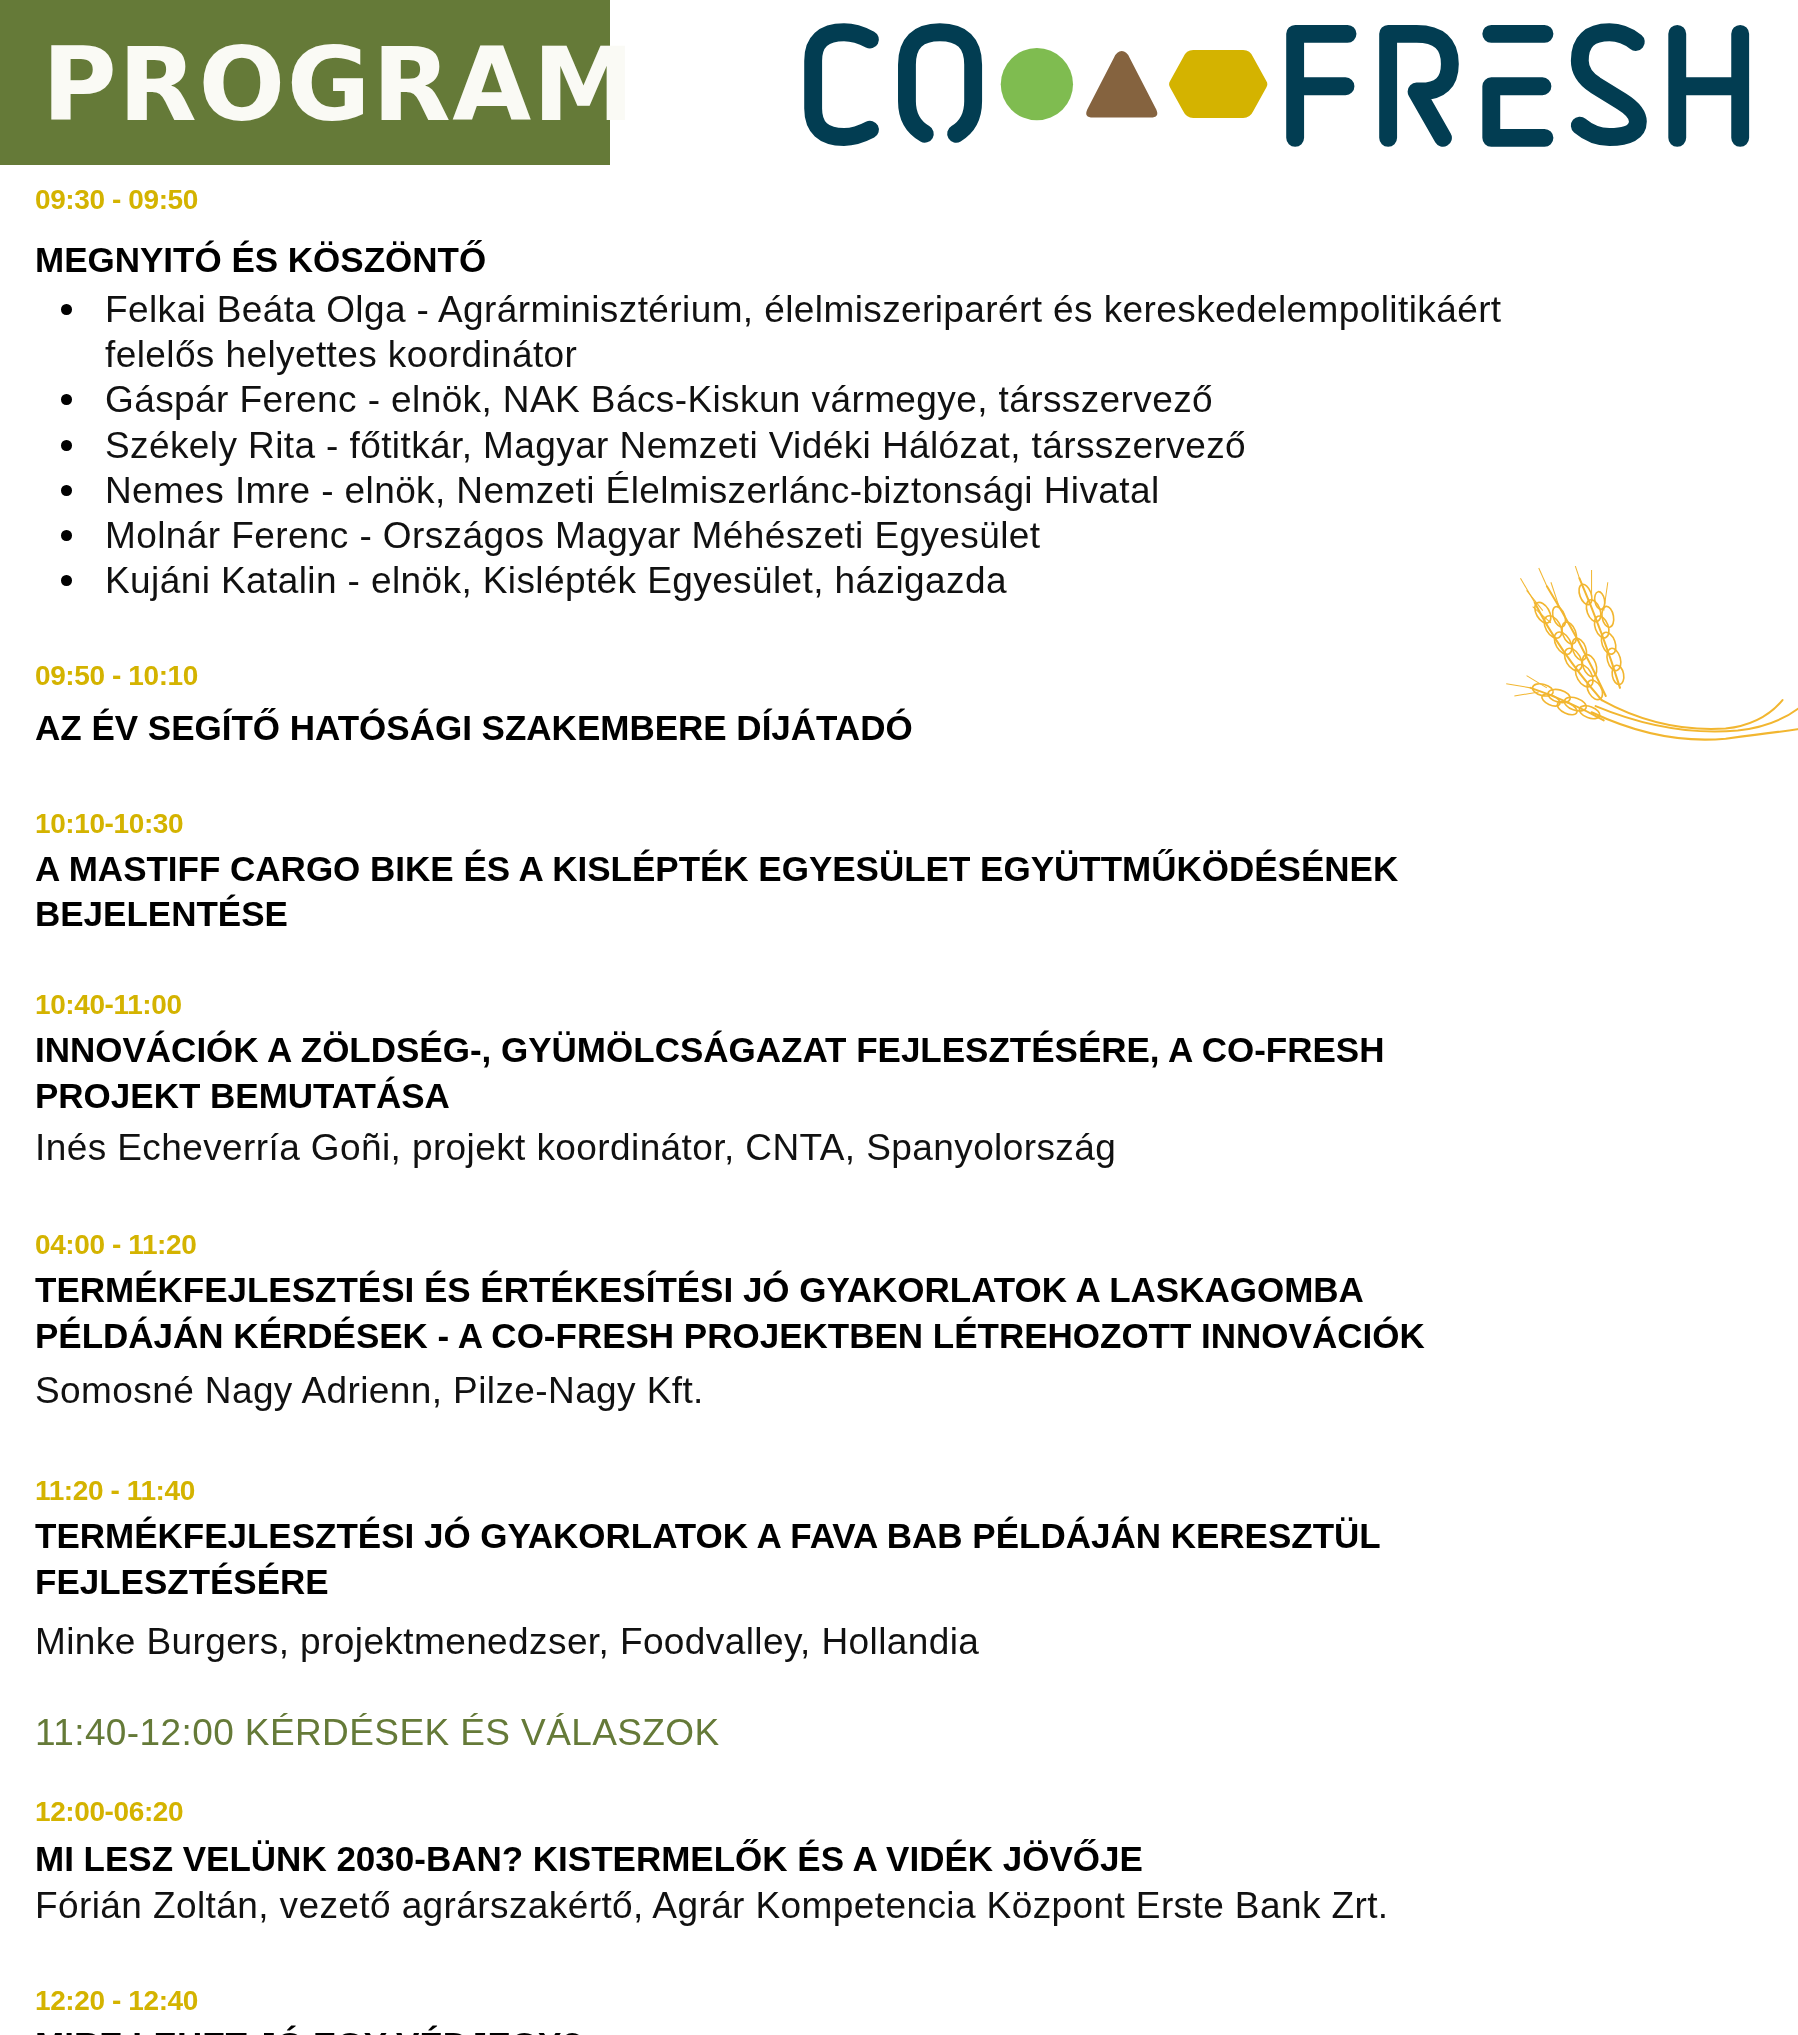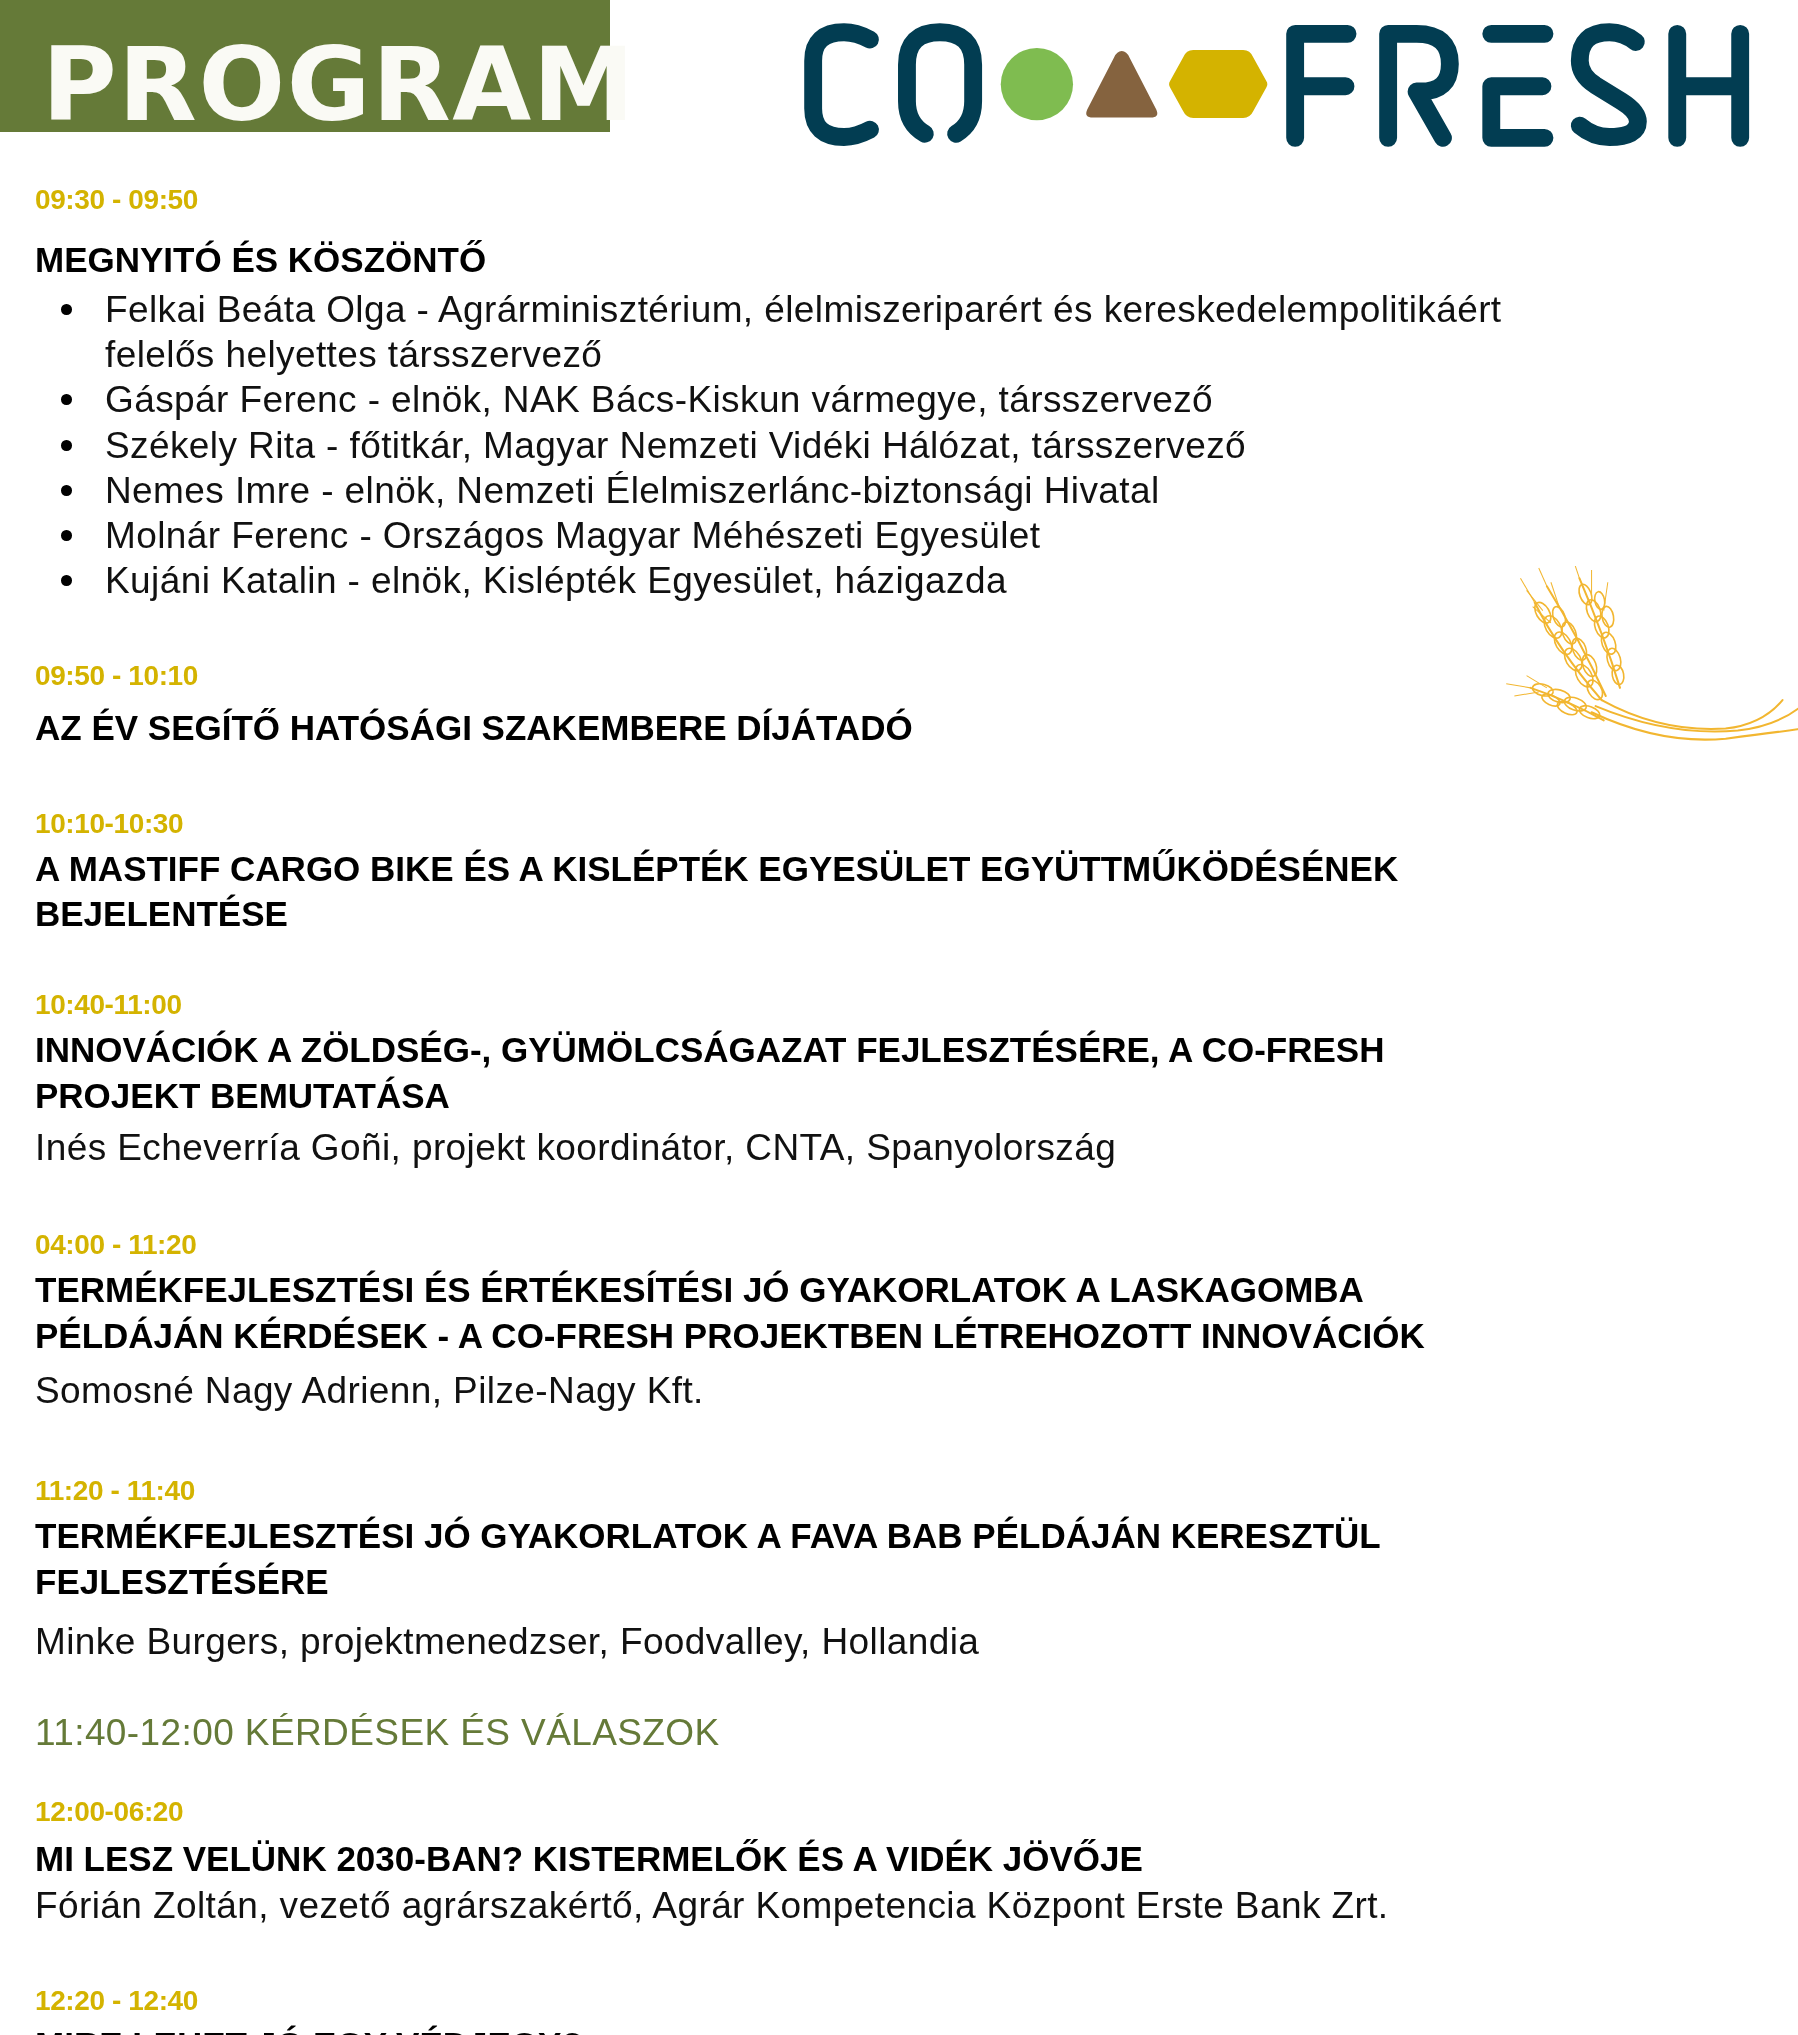--- a/index.html
+++ b/index.html
@@ -1,17 +1,17 @@
 <!DOCTYPE html>
 <html style="font-size:6.5px"><head>
 <meta charset="utf-8">
 <style>
   html, body { margin:0; padding:0; background:#ffffff; }
   body { width:1799px; height:2544px; position:relative; overflow:hidden; font-family:"Liberation Sans", sans-serif; color:#000; }
-  #program-box { position:absolute; left:0; top:0; width:610px; height:132px; background:#657a38; }
+  #program-box { position:absolute; left:0; top:0; width:610px; height:165px; background:#657a38; }
   #program-title { position:absolute; left:42px; top:24.4px; font-size:102px; font-weight:700; color:#fafaf5; letter-spacing:1.6px; line-height:122px; font-family:"DejaVu Sans", sans-serif; }
   #logo { position:absolute; left:798px; top:16.3px; width:961px; height:134px; }
   .time { position:absolute; left:35px; font-size:28px; font-weight:700; color:#d4b300; line-height:45px; white-space:nowrap; letter-spacing:-0.4px; }
   .heading { position:absolute; left:35px; font-size:35px; font-weight:700; color:#000; line-height:45px; white-space:nowrap; letter-spacing:0px; }
   .speaker { position:absolute; left:35px; font-size:37px; font-weight:400; color:#111; line-height:45px; white-space:nowrap; letter-spacing:0.4px; }
   .qa { position:absolute; left:35px; font-size:37px; font-weight:400; color:#657a38; line-height:45px; white-space:nowrap; letter-spacing:0.4px; }
   .bullet-item { position:absolute; left:61px; font-size:37px; line-height:45px; color:#111; white-space:nowrap; letter-spacing:0.4px; }
   .bullet-dot { position:absolute; left:0; top:17px; width:10.6px; height:10.6px; border-radius:50%; background:#000; }
   .bullet-text { position:absolute; left:44px; top:0; }
   #wheat { position:absolute; left:1498px; top:566px; width:309px; height:195px; }
@@ -44,21 +44,21 @@
   <path d="M2754 126 Q2742 126 2735 142 L2669 270 Q2660 290 2683 290 L2825 290 Q2848 290 2839 270 L2773 142 Q2766 126 2754 126 Z" fill="#85633f"></path>
   <path d="M2930 124 L3053 124 Q3070 124 3078 142 L3110 200 Q3115 208 3110 216 L3078 274 Q3070 291 3053 291 L2930 291 Q2913 291 2905 274 L2873 216 Q2868 208 2873 200 L2905 142 Q2913 124 2930 124 Z" fill="#d4b300"></path>
 </svg>
 
 <div class="time" style="top:177px">09:30 - 09:50</div>
 <div class="heading" style="top:237px">MEGNYITÓ ÉS KÖSZÖNTŐ</div>
 
 <div class="bullet-item" style="top:287px; height:90px;">
   <span class="bullet-dot"></span>
   <span class="bullet-text">Felkai Beáta Olga - Agrárminisztérium, élelmiszeriparért és kereskedelempolitikáért</span>
-  <span class="bullet-text" style="top:45px">felelős helyettes társszervező</span>
+  <span class="bullet-text" style="top:45px">felelős helyettes koordinátor</span>
 </div>
 <div class="bullet-item" style="top:377px">
   <span class="bullet-dot"></span>
   <span class="bullet-text">Gáspár Ferenc - elnök, NAK Bács-Kiskun vármegye, társszervező</span>
 </div>
 <div class="bullet-item" style="top:423px">
   <span class="bullet-dot"></span>
   <span class="bullet-text">Székely Rita - főtitkár, Magyar Nemzeti Vidéki Hálózat, társszervező</span>
 </div>
 <div class="bullet-item" style="top:468px">

